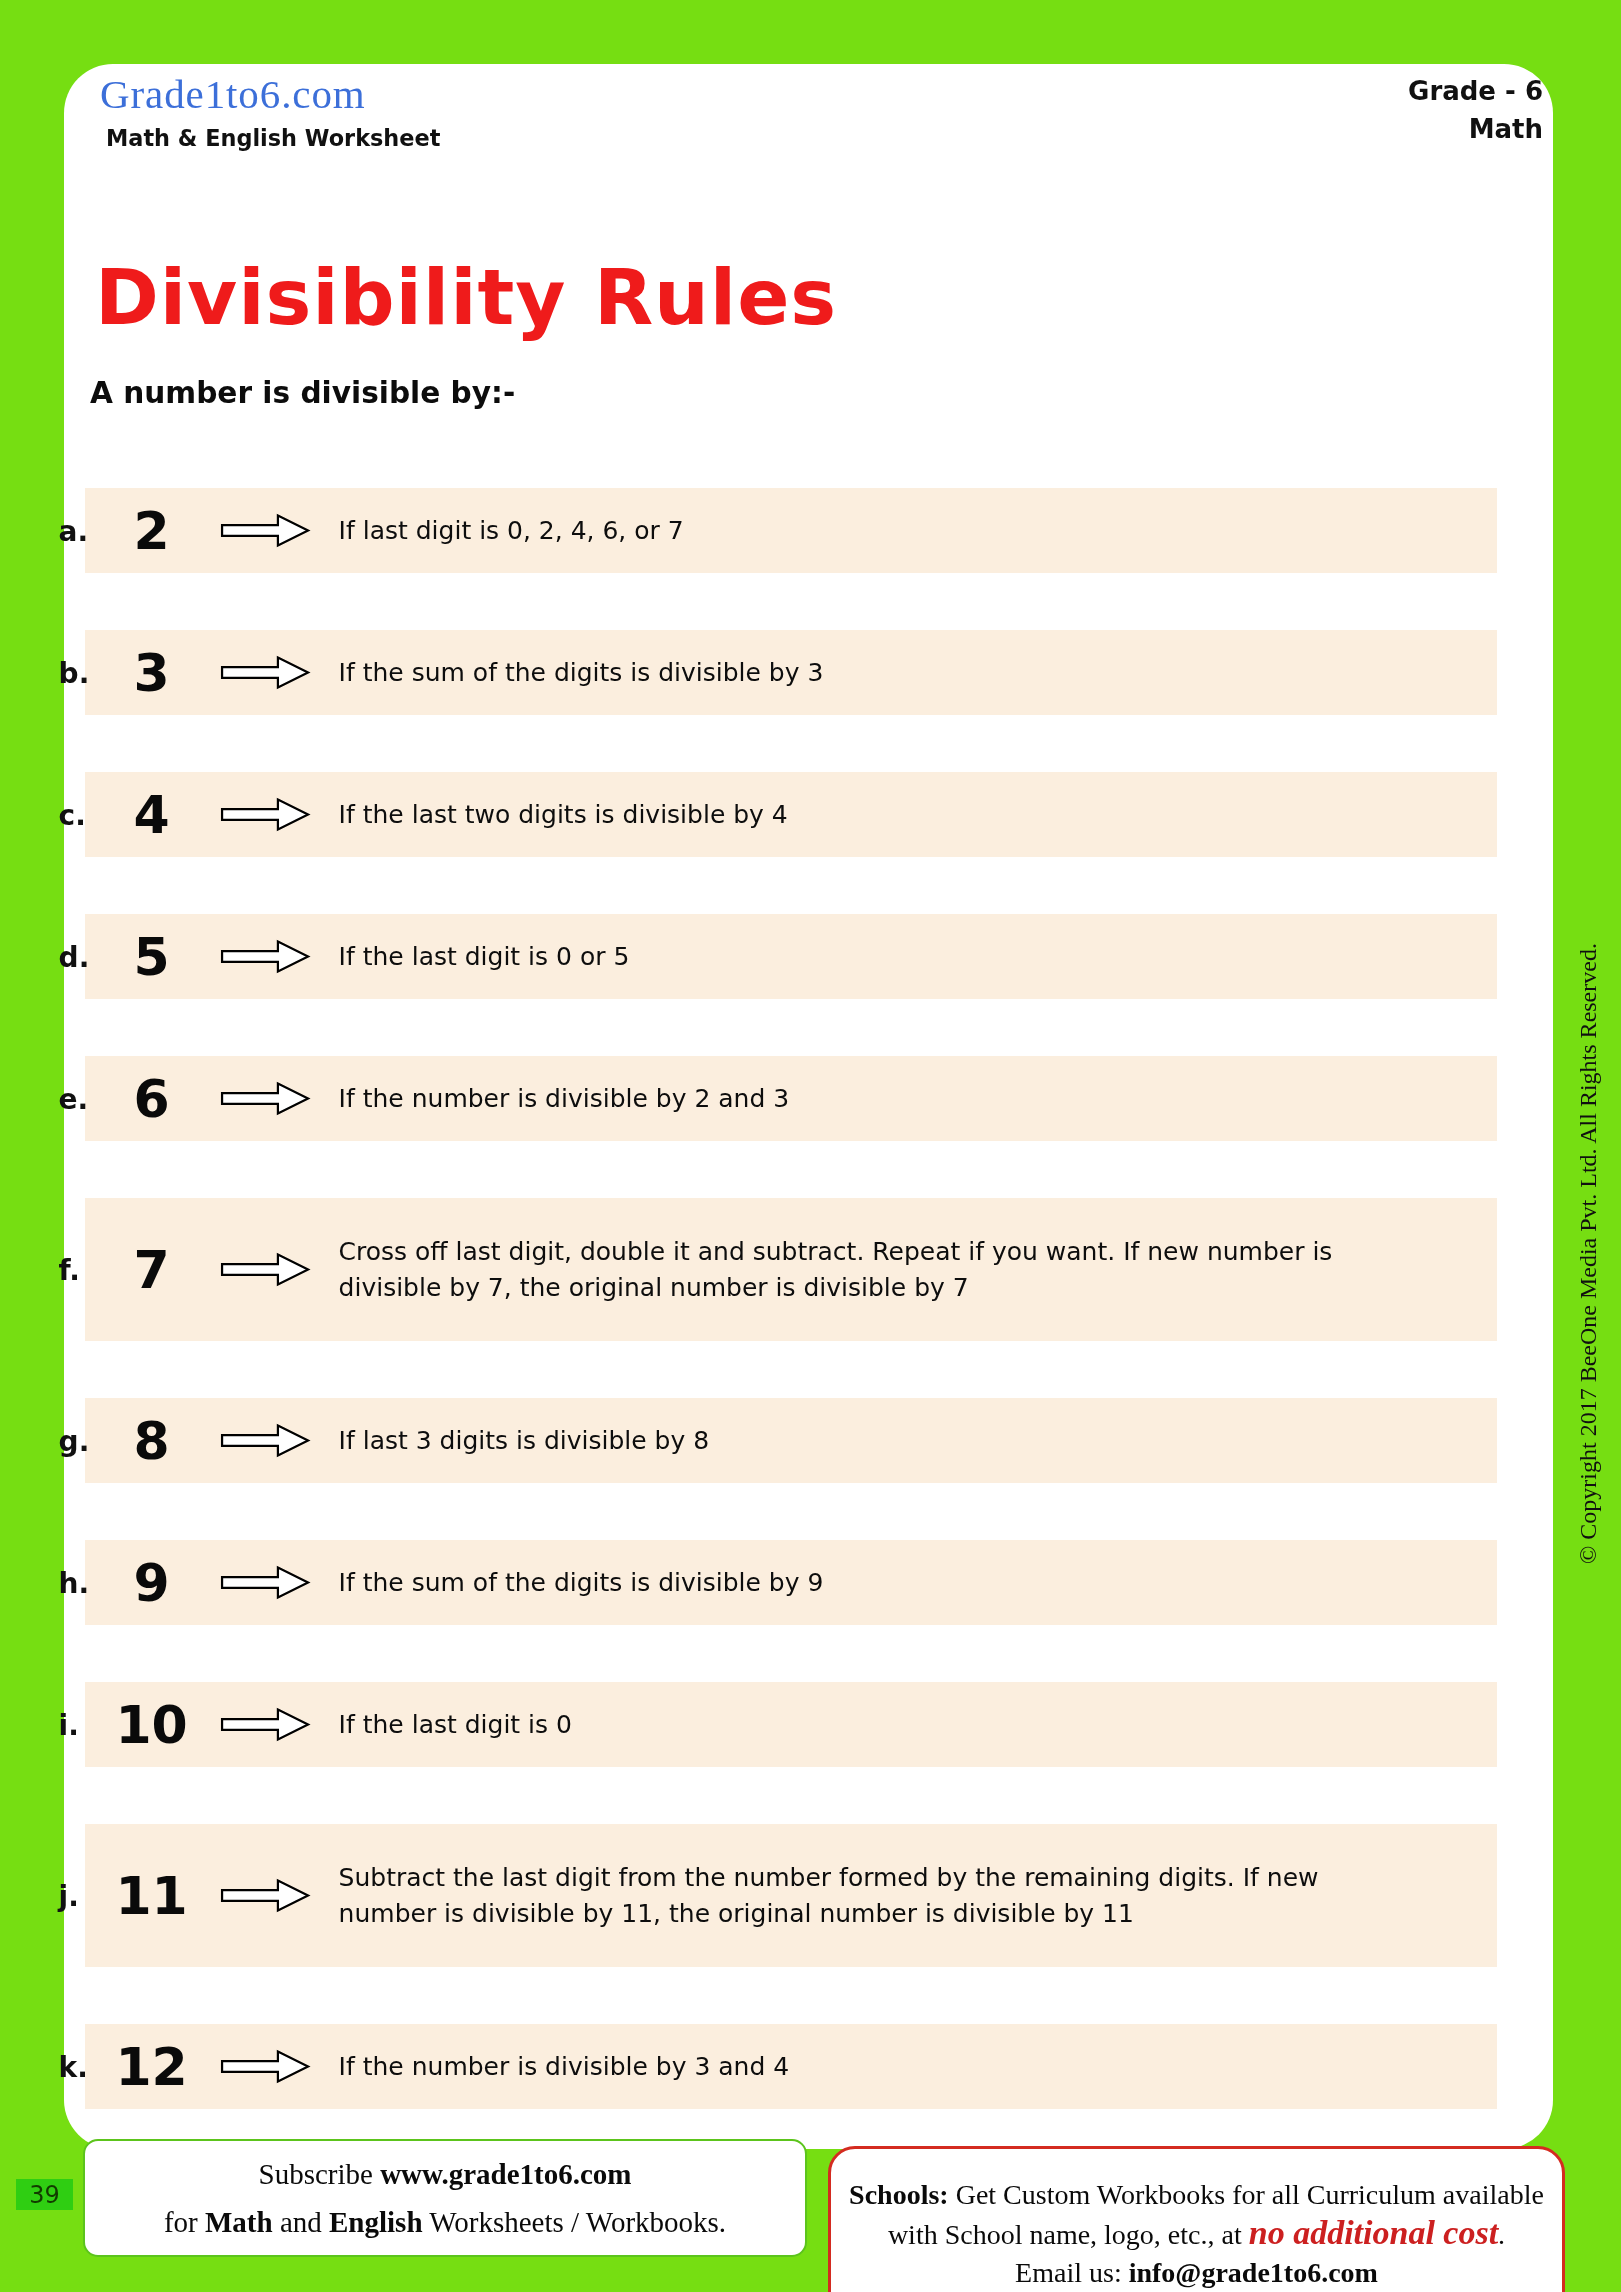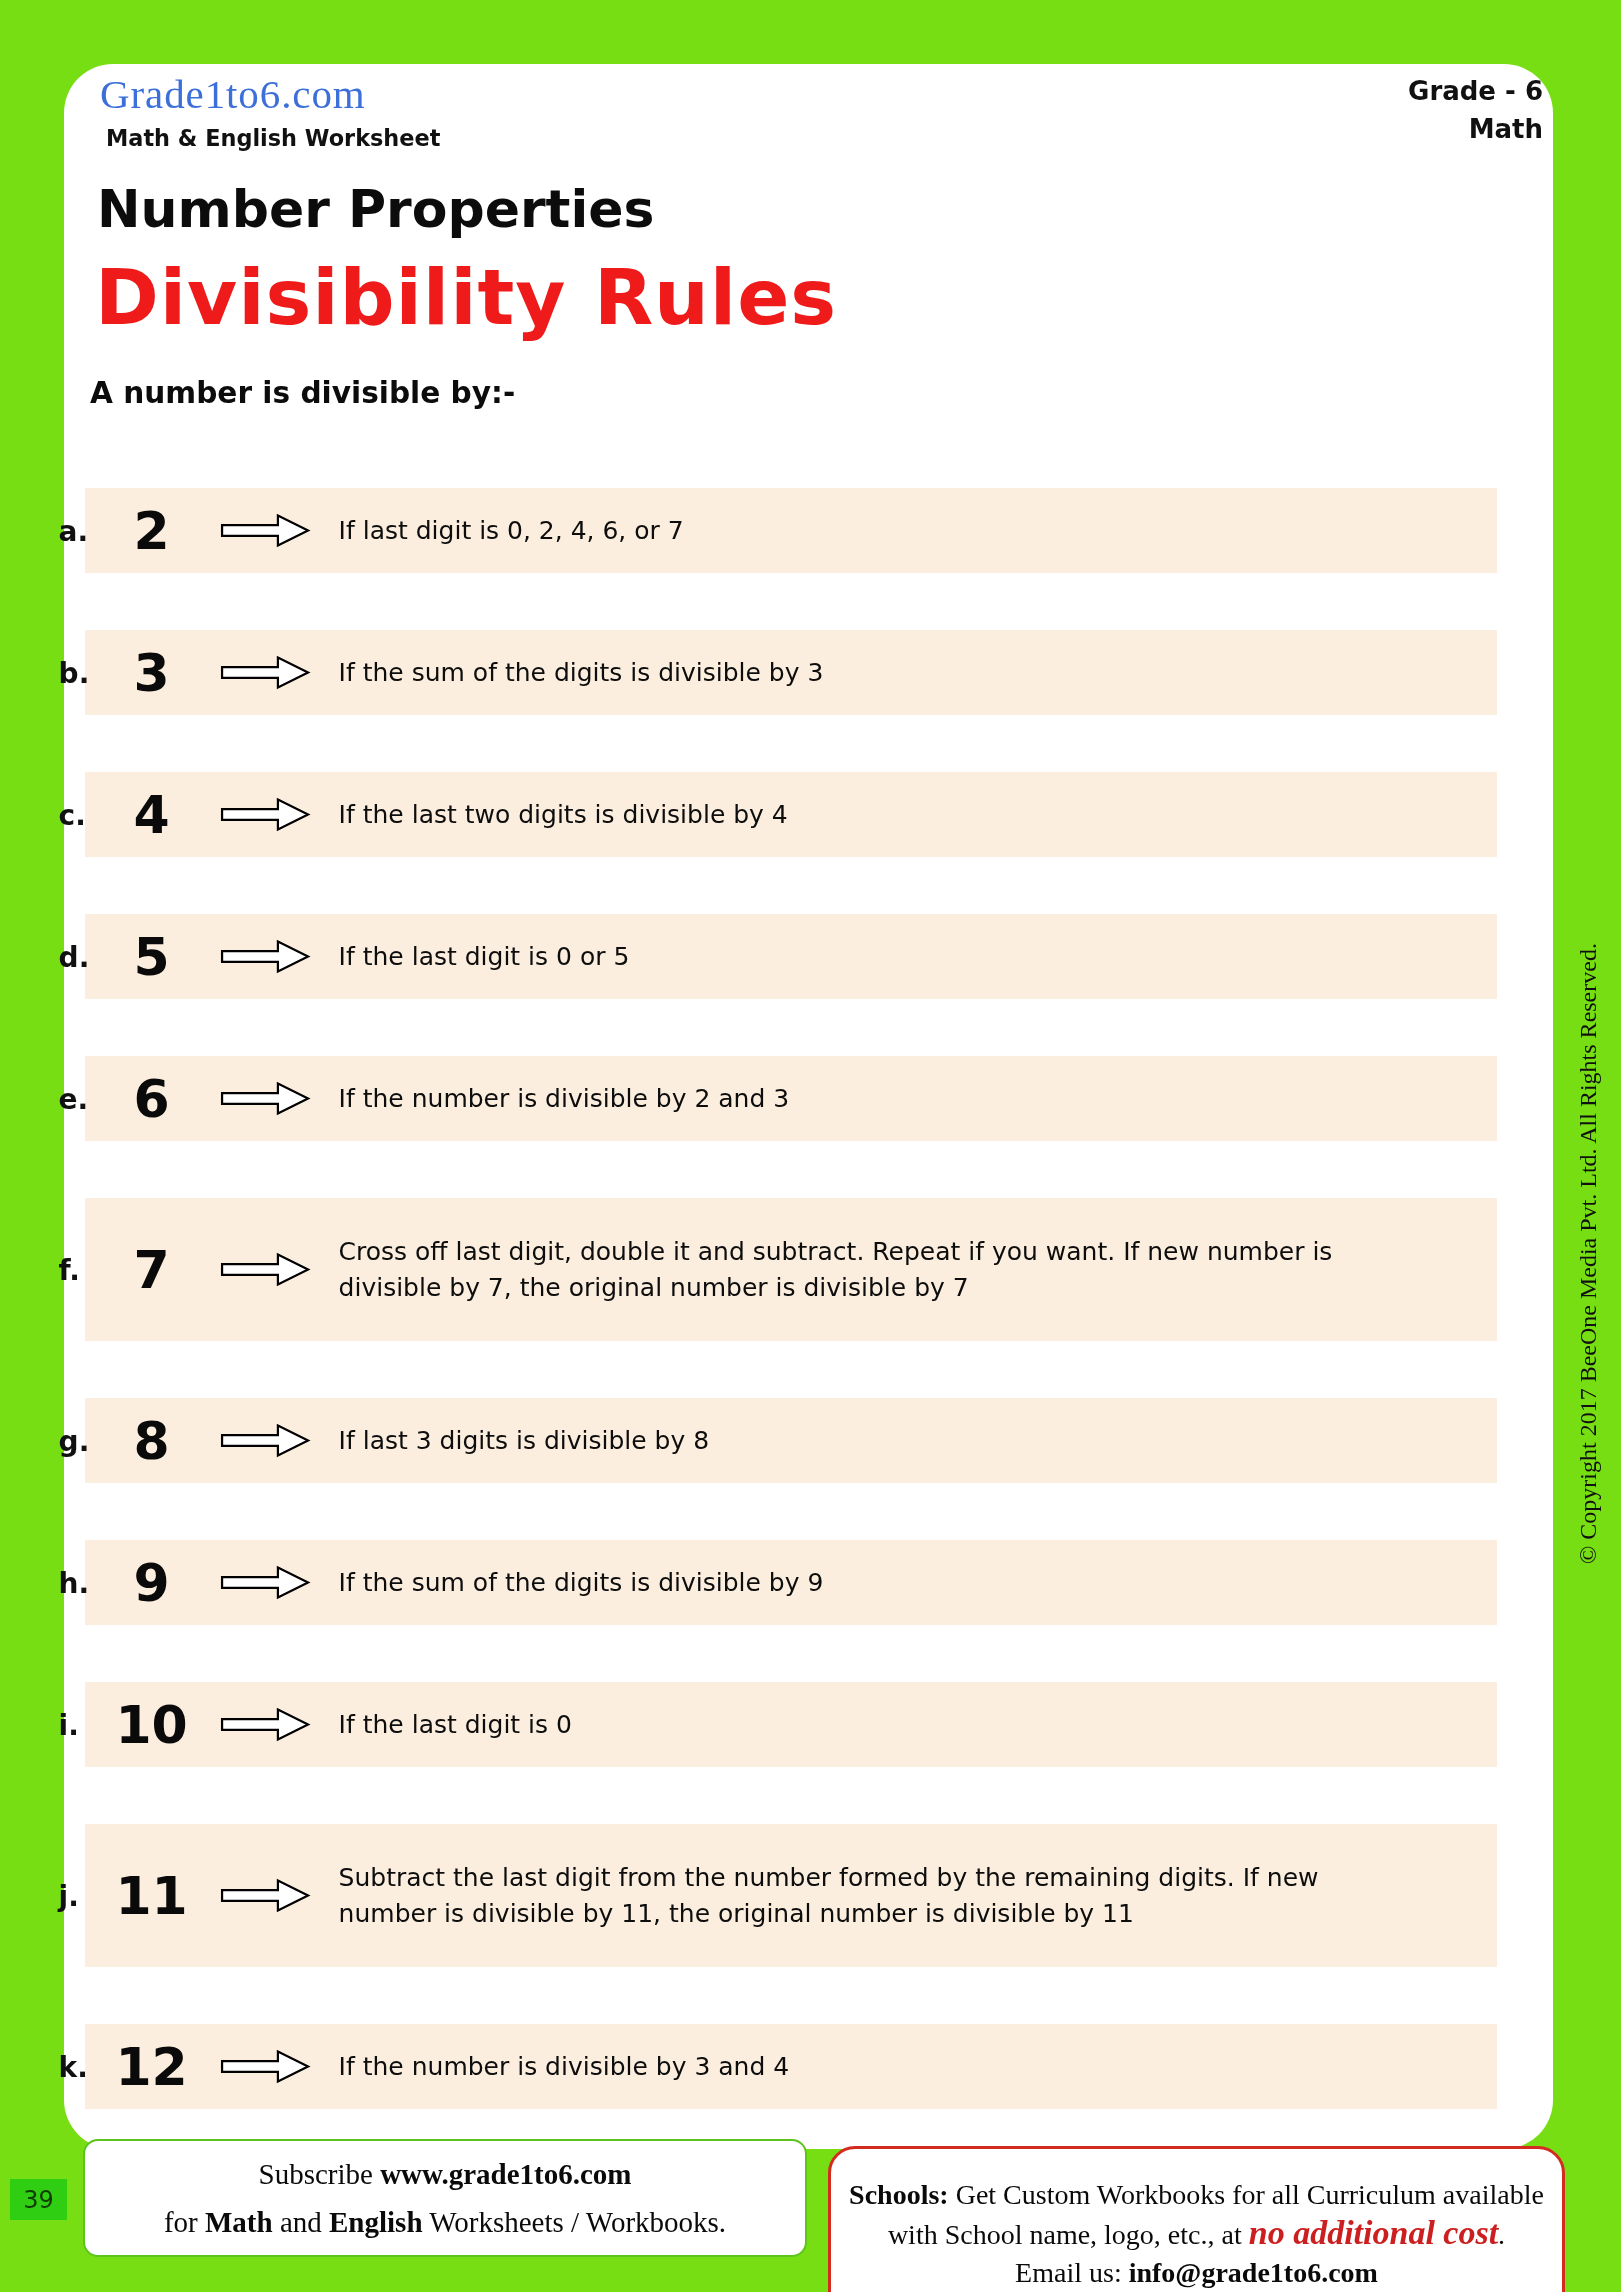--- a/index.html
+++ b/index.html
@@ -90,21 +90,21 @@
     display:flex;align-items:center;justify-content:center;
   }
   .copyright-strip span{
     white-space:nowrap;
     transform:rotate(-90deg);
     font-family:"Liberation Serif", serif;
     font-size:24px;color:#101010;
   }
   
   .page-badge{
-    position:absolute;left:10px;top:2179px;width:57px;height:41px;
+    position:absolute;left:16px;top:2179px;width:57px;height:31px;
     background:#2FCE12;
     display:flex;align-items:center;justify-content:center;
     font-size:24px;color:#123b00;
   }
   .footer-left{
     position:absolute;left:83px;top:2139px;width:724px;height:118px;
     background:#fff;border:2.7px solid #5CC41C;border-radius:15px;
     box-sizing:border-box;
     display:flex;flex-direction:column;align-items:center;justify-content:center;
     font-family:"Liberation Serif", serif;
@@ -131,21 +131,20 @@
 <div class="canvas">
   <div class="page"></div>
 
   <div class="site-name">Grade1to6.com</div>
   <div class="tagline">Math &amp; English Worksheet</div>
   <div class="grade-block">
     <div>Grade - 6</div>
     <div>Math</div>
   </div>
 
-  <div class="section-title">Number Properties</div>
   <div class="main-title">Divisibility Rules</div>
   <div class="intro-line">A number is divisible by:-</div>
 
   <div class="rules" id="rules-container">
     <div class="rule-row">
       <span class="rule-label">a.</span>
       <div class="rule-strip">
         <span class="rule-divisor">2</span>
         <span class="arrow-icon">
           <svg width="93" height="39" viewBox="0 0 104 44">

